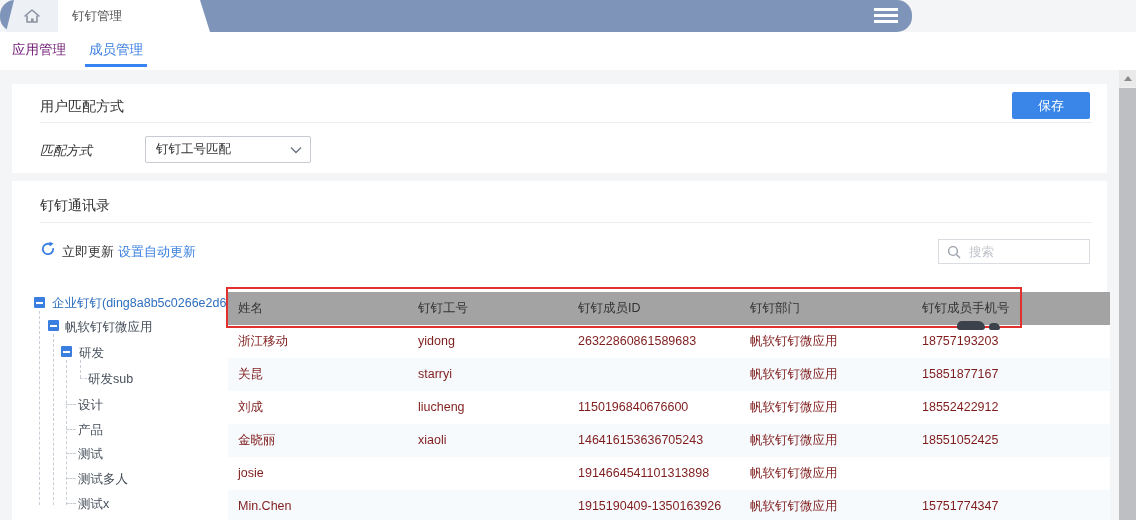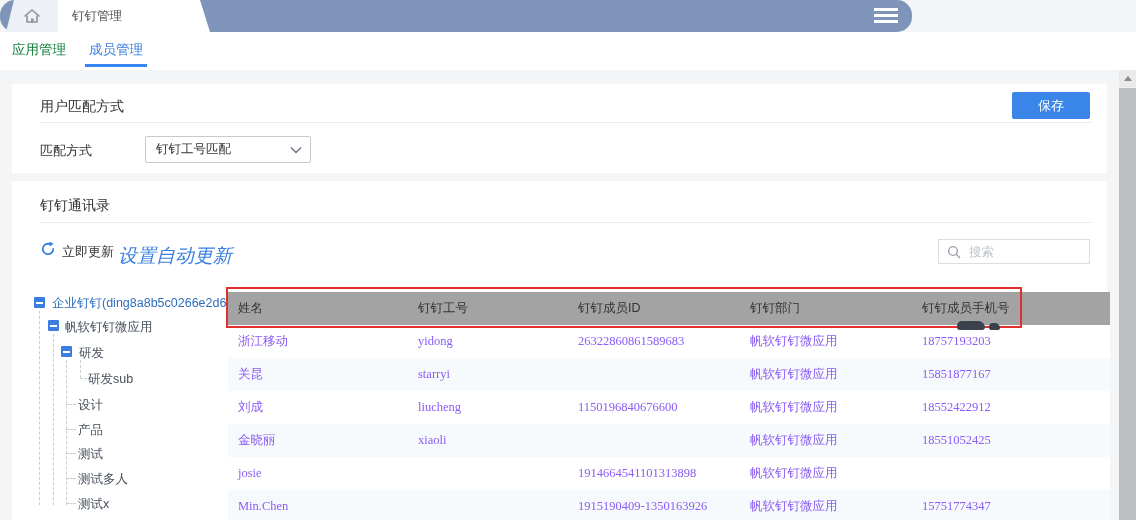--- a/index.html
+++ b/index.html
@@ -11,53 +11,53 @@
     clip-path:polygon(8px 0,100% 0,calc(100% - 0px) 100%,0 100%);
     display:flex;align-items:center;justify-content:center;}
   .main-tab{left:58px;top:0;width:152px;height:32px;background:#ffffff;
     clip-path:polygon(0 0,calc(100% - 10px) 0,100% 100%,0 100%);
     display:flex;align-items:center;padding-left:14px;box-sizing:border-box;
     font-size:12.5px;color:#555;}
   .burger{right:14px;top:8px;width:24px;height:16px;cursor:pointer;}
   .burger div{height:3px;background:#ffffff;margin-bottom:3px;}
   
   .navrow{left:0;top:32px;width:1136px;height:38px;background:#ffffff;}
-  .navtab{position:absolute;top:0;height:35px;line-height:35px;font-size:13.5px;color:#15803d;cursor:pointer;}
+  .navtab{position:absolute;top:0;height:35px;line-height:35px;font-size:13.5px;color:#701a75;cursor:pointer;}
   .navtab.active{color:#3a7fe0;}
   .nav-underline{position:absolute;top:32px;height:3px;background:#3685f2;}
   
   .card{background:#ffffff;}
   .section-title{font-size:14px;color:#333;}
   .divider{height:1px;background:#ececf0;}
   .save-btn{background:#3a86e8;color:#fff;font-size:13px;border:none;border-radius:2px;
     width:78px;height:27px;cursor:pointer;}
-  .field-label{font-size:13px;color:#333;}
+  .field-label{font-size:13px;color:#333;font-style:italic;}
   .select{width:146px;height:25px;border:1px solid #c6cad1;border-radius:2px;background:#fff;
     display:flex;align-items:center;justify-content:space-between;
     padding:0 8px 0 10px;font-size:12.5px;color:#333;cursor:pointer;}
   .link-dark{font-size:13px;color:#333;cursor:pointer;}
-  .link-blue{font-size:19px;color:#3a7fe0;cursor:pointer;font-style:italic;}
+  .link-blue{font-size:13px;color:#3a7fe0;cursor:pointer;}
   .search-box{width:152px;height:25px;border:1px solid #d9dce0;background:#fff;
     display:flex;align-items:center;padding-left:8px;box-sizing:border-box;}
   .search-box input{border:none;outline:none;width:110px;font-size:12.5px;color:#4c1d95;margin-left:6px;
     font-family:"Liberation Sans","DejaVu Sans",sans-serif;}
   .search-box input::placeholder{color:#bfc3c9;}
   
   .tree-label{position:absolute;font-size:12.5px;color:#47505c;white-space:nowrap;cursor:pointer;}
   .tree-label.root{color:#2f6fbe;}
   .minus-box{position:absolute;width:11px;height:11px;background:#3a7fe0;border-radius:1px;cursor:pointer;}
   .minus-box::after{content:"";position:absolute;left:2px;top:5px;width:7px;height:1.5px;background:#fff;}
   .vline{position:absolute;width:0;border-left:1px dashed #c9ced6;}
   .hline{position:absolute;height:0;border-top:1px dashed #c9ced6;}
   
   .thead{left:228px;top:292px;width:882px;height:33px;background:#a3a3a3;}
   .th{position:absolute;top:0;height:33px;line-height:33px;font-size:12.5px;color:#333;}
   .trow{position:absolute;left:228px;width:882px;height:33px;border-bottom:1px solid #edf0f4;background:#fff;}
   .trow.alt{background:#f7fafd;}
-  .td{position:absolute;top:0;height:33px;line-height:33px;font-size:12.5px;color:#8b5cf6;white-space:nowrap;font-family:Liberation Serif, serif;}
+  .td{position:absolute;top:0;height:33px;line-height:33px;font-size:12.5px;color:#7f1d1d;white-space:nowrap;}
   .annotation{position:absolute;border:2px solid #e0312e;pointer-events:none;}
   .smudge{position:absolute;background:#3c424b;}
   
   .sb-track{left:1119px;top:70px;width:17px;height:450px;background:#f1f1f1;}
   .sb-btn{left:1119px;top:70px;width:17px;height:17px;background:#eaeaea;display:flex;align-items:center;justify-content:center;cursor:pointer;}
   .sb-arrow{width:0;height:0;border-left:4px solid transparent;border-right:4px solid transparent;border-bottom:5px solid #8a8a8a;}
   .sb-thumb{left:1119px;top:88px;width:17px;height:432px;background:#bdbfc2;cursor:pointer;}
 </style>
 </head>
 <body>
@@ -173,20 +173,21 @@
 <div class="trow" style="top:391px;text-align:right;">
   <div class="td" style="left:10px;">刘成</div>
   <div class="td" style="left:190px;">liucheng</div>
   <div class="td" style="left:350px;">1150196840676600</div>
   <div class="td" style="left:522px;">帆软钉钉微应用</div>
   <div class="td" style="left:694px;">18552422912</div>
 </div>
 <div class="trow alt" style="top:424px;">
   <div class="td" style="left:10px;">金晓丽</div>
   <div class="td" style="left:190px;">xiaoli</div>
+  <div class="td" style="left:350px;">146416153636705243</div>
   <div class="td" style="left:522px;">帆软钉钉微应用</div>
   <div class="td" style="left:694px;">18551052425</div>
 </div>
 <div class="trow" style="top:457px;">
   <div class="td" style="left:10px;">josie</div>
   <div class="td" style="left:190px;"></div>
   <div class="td" style="left:350px;">1914664541101313898</div>
   <div class="td" style="left:522px;">帆软钉钉微应用</div>
 </div>
 <div class="trow alt" style="top:490px;">

